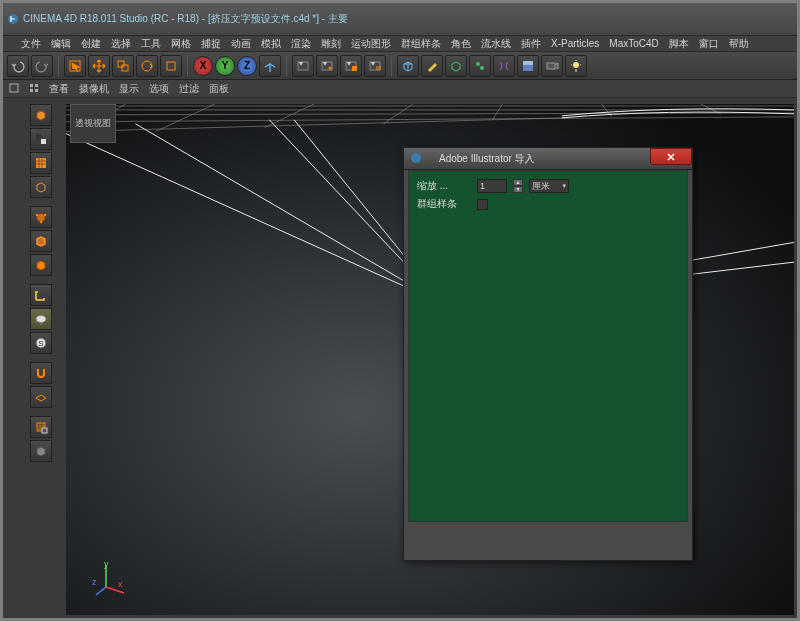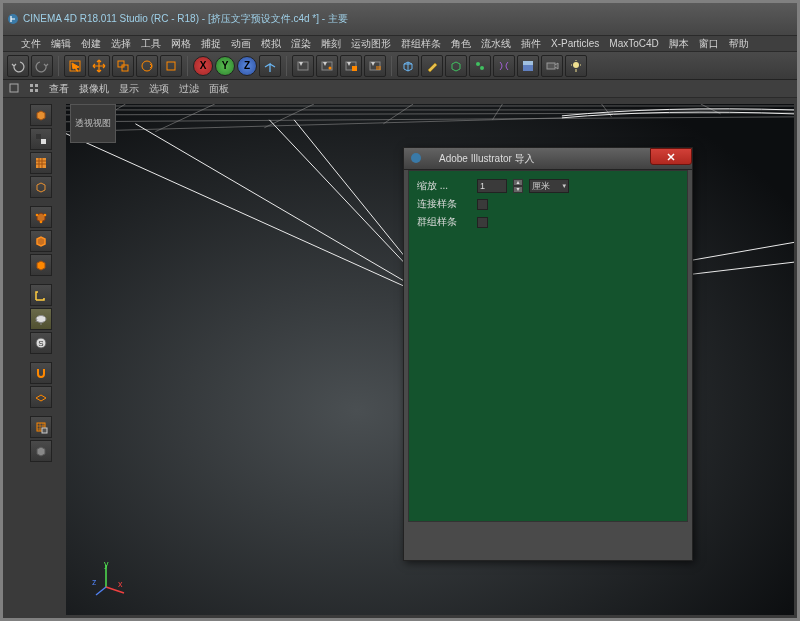--- a/index.html
+++ b/index.html
@@ -557,23 +557,19 @@
         <input class="num-field" value="1" style="">
         <div class="spinner">
           <div class="sp">▴</div>
           <div class="sp">▾</div>
         </div>
         <div class="unit-sel">
             <span>厘米</span>
           </div>
       </div>
       <div class="dlg-row">
-        <label>连接样条</label>
-        <div class="chk"></div>
-      </div>
-      <div class="dlg-row">
         <label>群组样条</label>
         <div class="chk"></div>
       </div>
     </div>
   </div>
 
 </div>
 
 </body></html>

